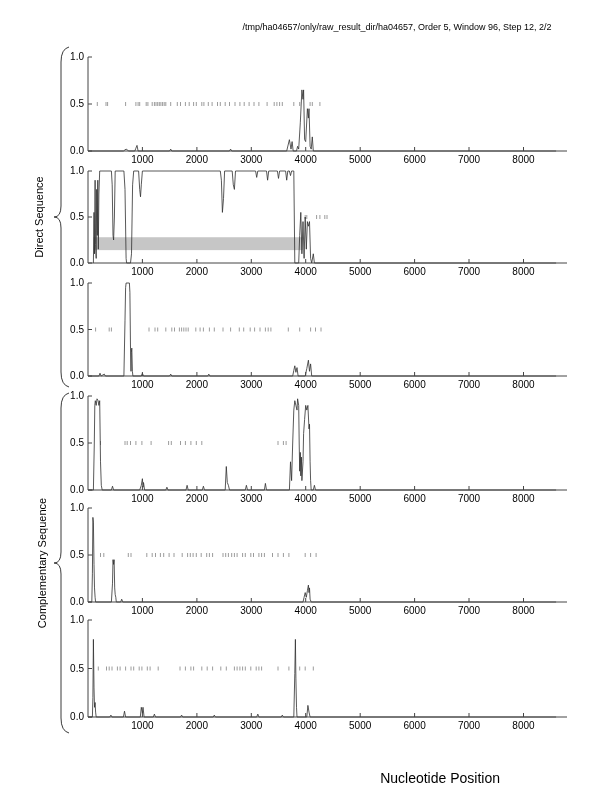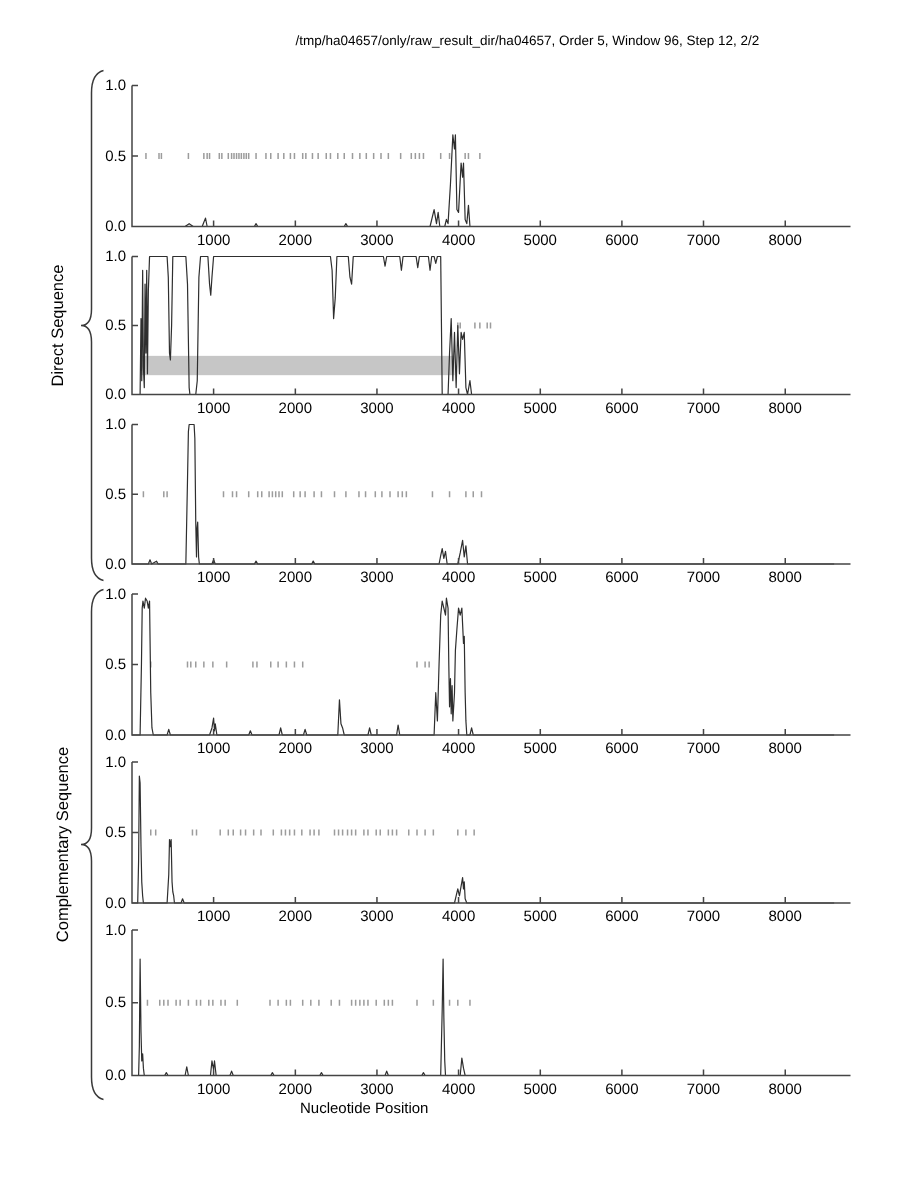--- a/index.html
+++ b/index.html
@@ -1,20 +1,20 @@
 <!DOCTYPE html>
 <html><head>
 <meta charset="utf-8">
 <style>
   html,body{margin:0;padding:0;background:#fff;}
   .page{position:relative;width:612px;height:792px;background:#ffffff;overflow:hidden;
         font-family:"Liberation Sans",sans-serif;color:#000;}
-  .title{position:absolute;left:197px;top:22px;width:400px;
+  .title{position:absolute;left:197px;top:22px;width:400px;text-align:center;
          font-size:9px;white-space:nowrap;}
-  .xlabel{position:absolute;left:200px;top:734px;width:300px;text-align:left;font-size:10px;}
+  .xlabel{position:absolute;left:200px;top:770px;width:300px;text-align:right;font-size:14px;}
   .grouplabel{position:absolute;width:200px;height:14px;text-align:center;font-size:11px;
               transform:rotate(-90deg);}
   .grouplabel.direct{left:-60px;top:210px;}
   .grouplabel.comp{left:-57px;top:556px;}
   .bracesvg{position:absolute;left:52px;width:20px;height:342px;}
   .brace1{top:46px;} .brace2{top:392px;}
   svg text{font-family:"Liberation Sans",sans-serif;font-size:10px;fill:#000;}
 </style>
 </head>
 <body>

